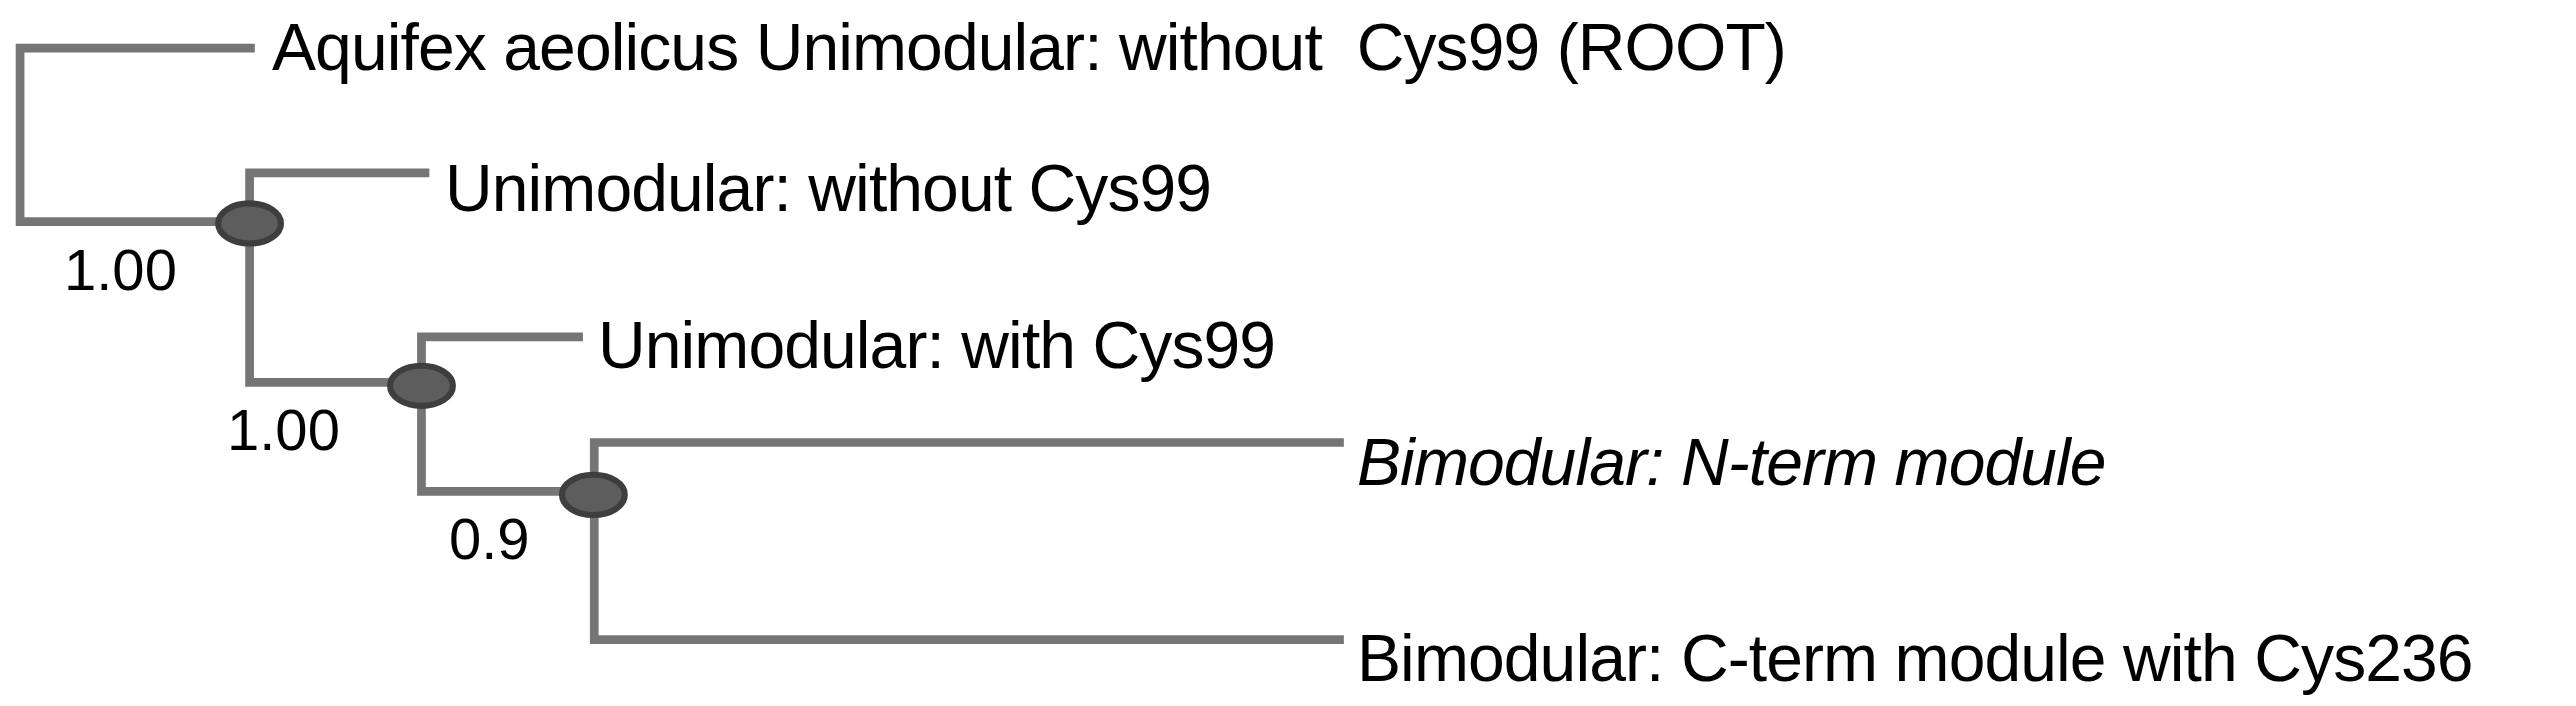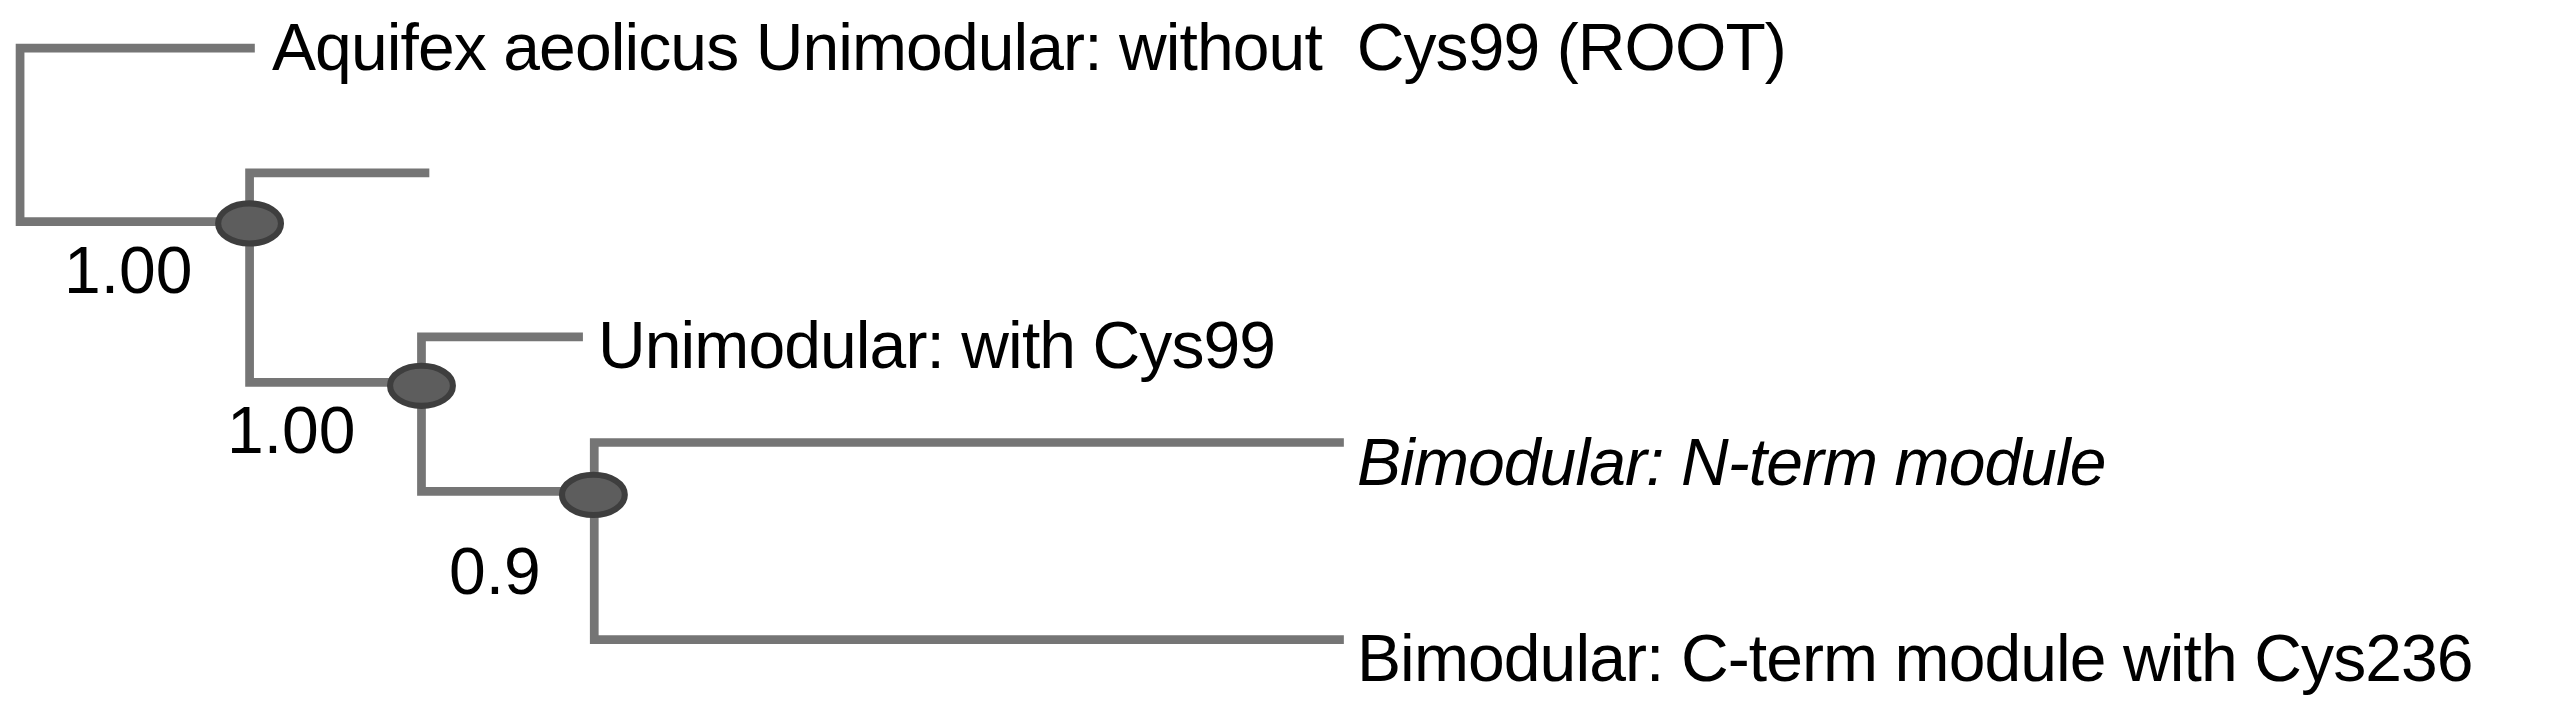--- a/index.html
+++ b/index.html
@@ -24,21 +24,21 @@
     position: absolute;
     white-space: pre;
     font-size: 66px;
     line-height: 66px;
     letter-spacing: -0.9px;
     color: #000000;
   }
   .support-label {
     position: absolute;
     white-space: pre;
-    font-size: 66px;
+    font-size: 58px;
     line-height: 58px;
     color: #000000;
   }
 </style>
 </head>
 <body>
 
 <div class="stage">
 
   <svg width="2576" height="707" viewBox="0 0 2952 810">
@@ -51,27 +51,28 @@
 
     <path d="M 1540 507 H 681 V 733 H 1540" fill="none" stroke="#757575" stroke-width="10"></path>
 
     <ellipse cx="286" cy="256" rx="36" ry="23" fill="#5d5d5d" stroke="#3e3e3e" stroke-width="7"></ellipse>
     <ellipse cx="483" cy="442" rx="36" ry="23" fill="#5d5d5d" stroke="#3e3e3e" stroke-width="7"></ellipse>
     <ellipse cx="680" cy="567" rx="36" ry="23" fill="#5d5d5d" stroke="#3e3e3e" stroke-width="7"></ellipse>
   </svg>
 
   <div class="tip-label" style="left:272px; top:14px;">Aquifex aeolicus Unimodular: without  Cys99 (ROOT)</div>
 
+  <div class="tip-label" style="left:445px; top:155px;">Unimodular: without Cys99</div>
 
   <div class="tip-label" style="left:598px; top:312px;text-align:right;">Unimodular: with Cys99</div>
 
   <div class="tip-label" style="left:1357px; top:429px;font-style:italic;">Bimodular: N-term module</div>
 
   <div class="tip-label" style="left:1357px; top:625px;">Bimodular: C-term module with Cys236</div>
 
   <div class="support-label" style="left:64px; top:241px;">1.00</div>
 
   <div class="support-label" style="left:227px; top:401px;">1.00</div>
 
-  <div class="support-label" style="left:449px; top:510px;margin-top:32px;">0.9</div>
+  <div class="support-label" style="left:449px; top:510px;">0.9</div>
 
 </div>
 
 
 </body></html>

